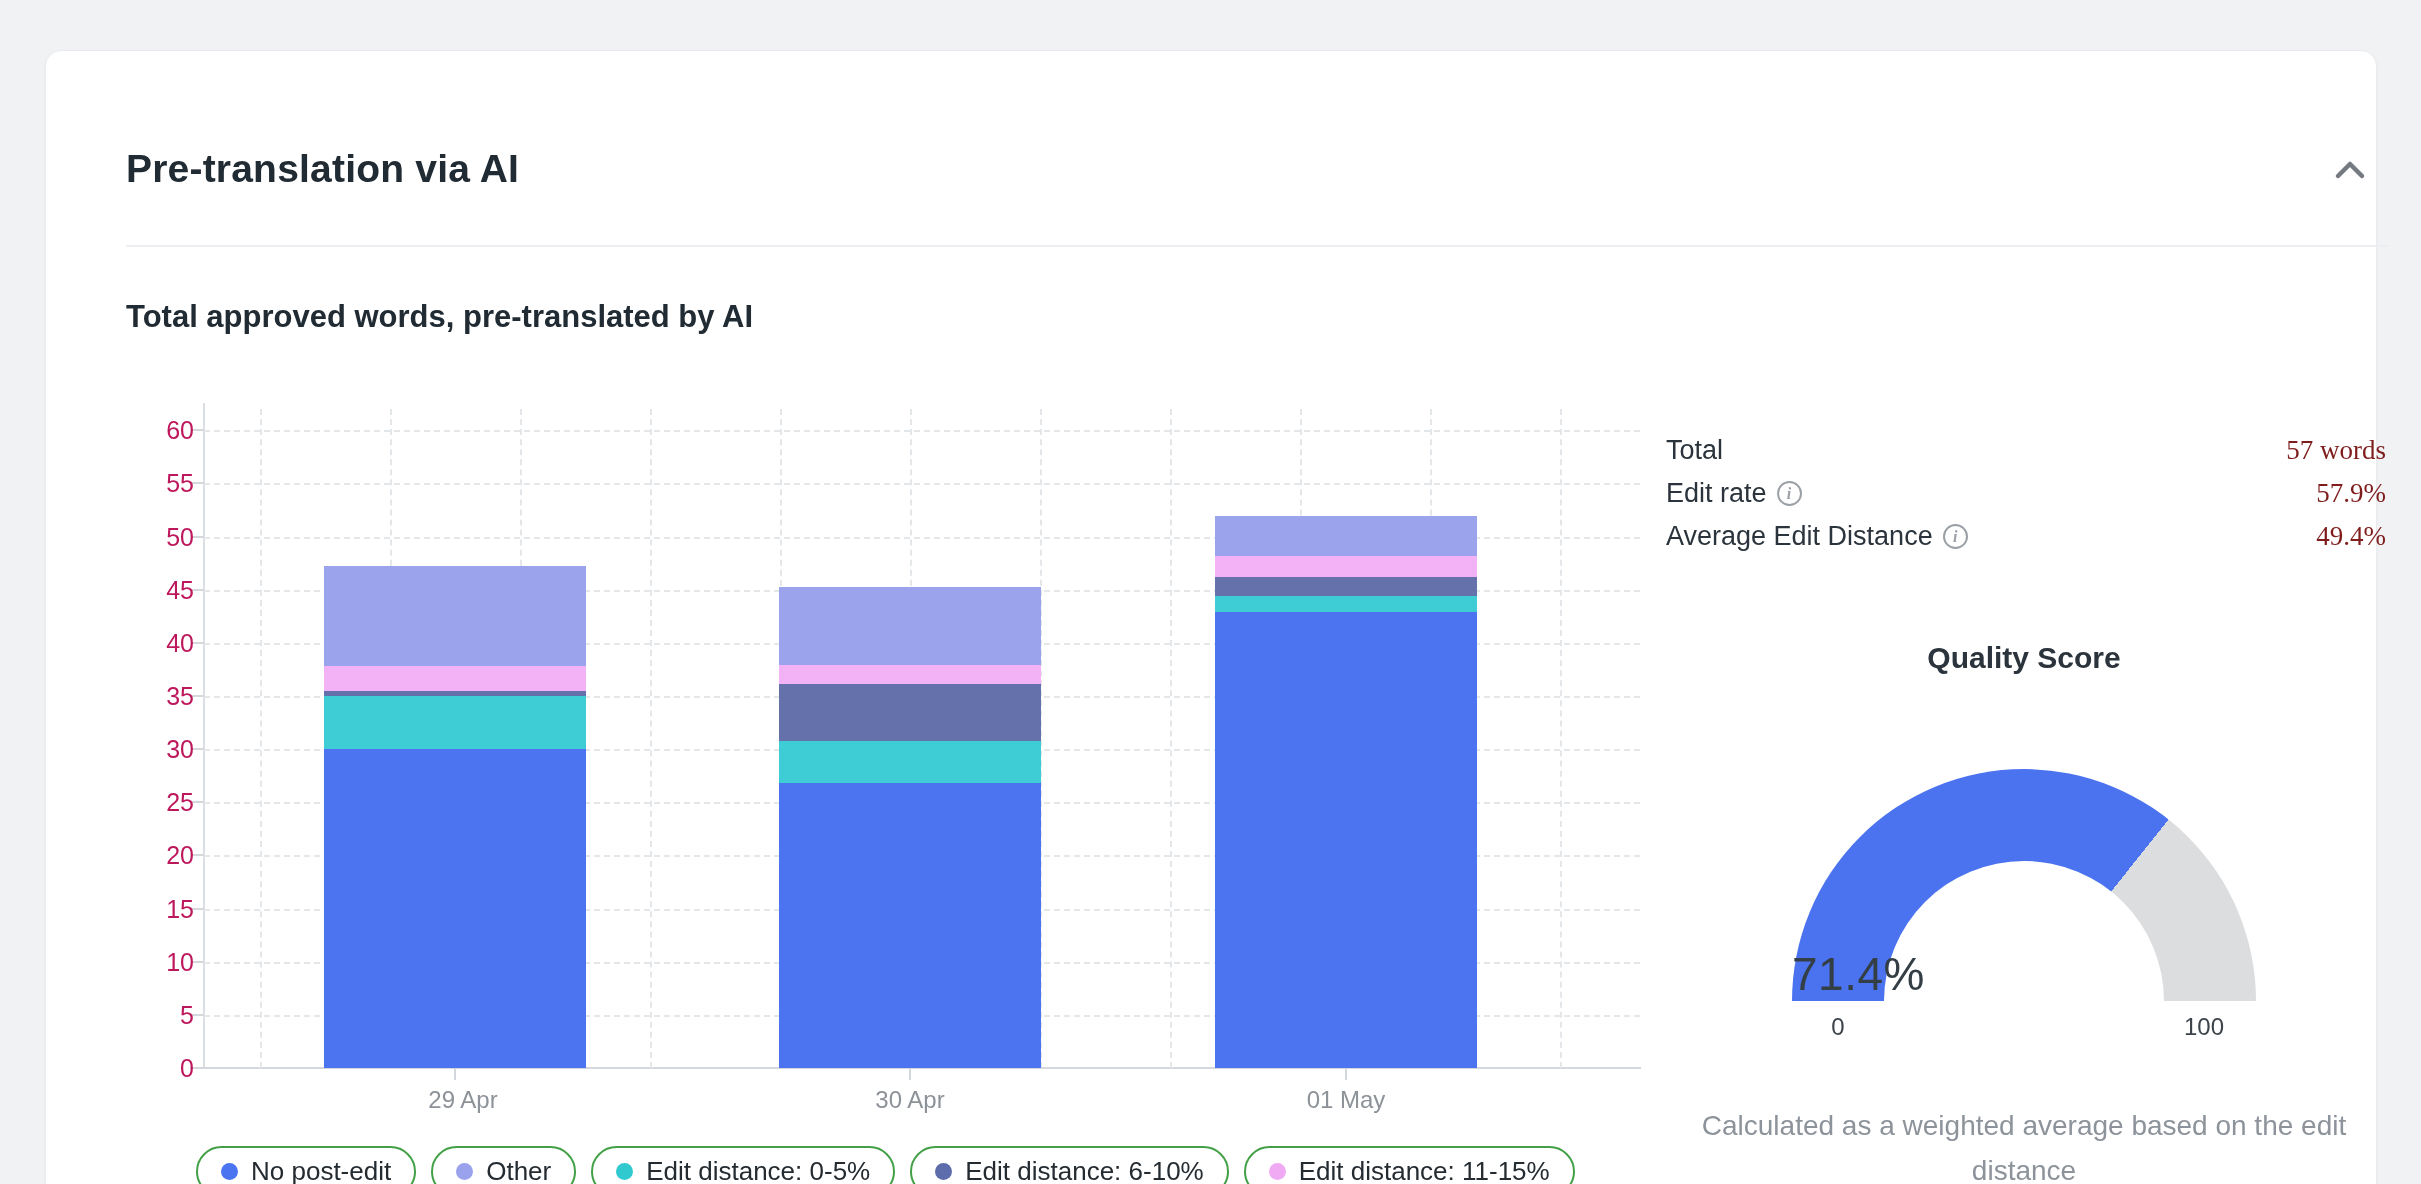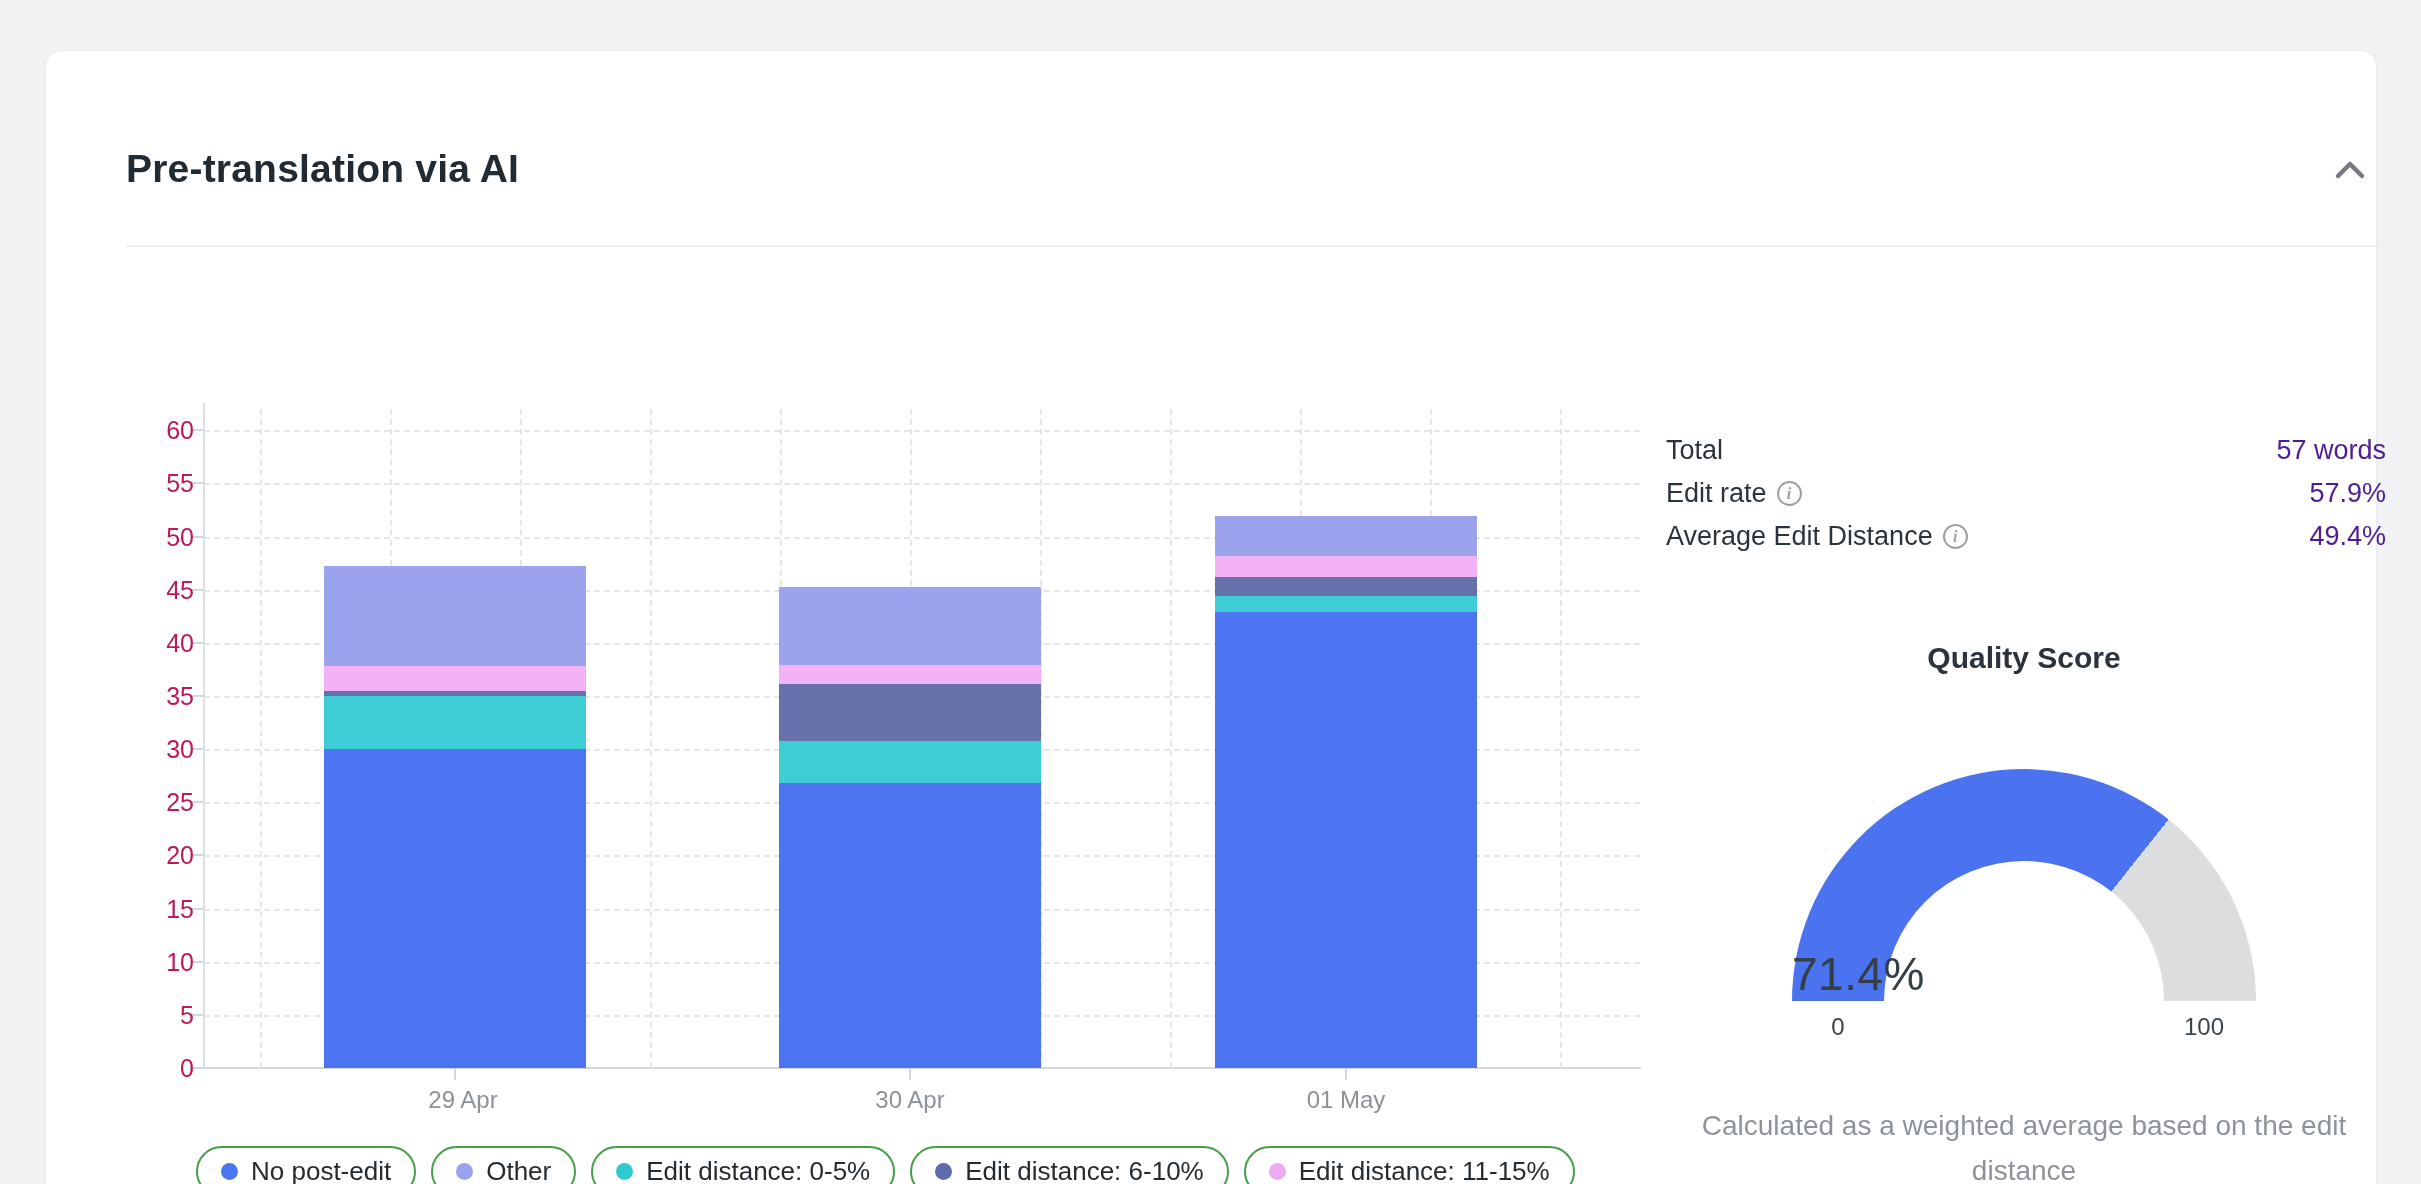--- a/index.html
+++ b/index.html
@@ -76,21 +76,21 @@
   
   .stats { position:absolute; left:1620px; top:378px; width:720px; }
   .stat-row {
     display:flex; align-items:center; justify-content:space-between;
     height:43px;
   }
   .stat-label {
     display:flex; align-items:center; gap:10px;
     font-size:27px; color:#2b343c;
   }
-  .stat-value { font-size:27px; color:#4c1d95; }
+  .stat-value { font-size:27px; color:#7f1d1d;font-family:Liberation Serif, serif; }
   .info-icon {
     width:25px; height:25px; border-radius:50%;
     border:2px solid #9aa0a6; color:#9aa0a6;
     font-size:16px; font-weight:700; line-height:21px;
     display:inline-flex; align-items:center; justify-content:center;
     font-family:"Liberation Serif","DejaVu Serif",serif; font-style:italic;
     cursor:pointer;
   }
 
   
@@ -132,20 +132,21 @@
   <button class="collapse-btn">
     <span>
       <svg width="32" height="20" viewBox="0 0 32 20">
         <polyline points="4,16 16,4 28,16" fill="none" stroke="#757a80" stroke-width="4.5" stroke-linecap="round" stroke-linejoin="round"></polyline>
       </svg>
     </span>
   </button>
 
   <div class="divider"></div>
 
+  <div class="section-title">Total approved words, pre-translated by AI</div>
 
   <div class="plot" id="plot">
     <div class="y-axis-line"></div>
     <div class="baseline"></div>
   <div class="ytick-stub" style="top: 658px;"></div>
       <div class="ytick-label" style="top: 659px;">0</div>
       <div class="hgrid" style="top: 605.855px;"></div>
       <div class="ytick-stub" style="top: 604.855px;"></div>
       <div class="ytick-label" style="top: 605.855px;">5</div>
       <div class="hgrid" style="top: 552.71px;"></div>

